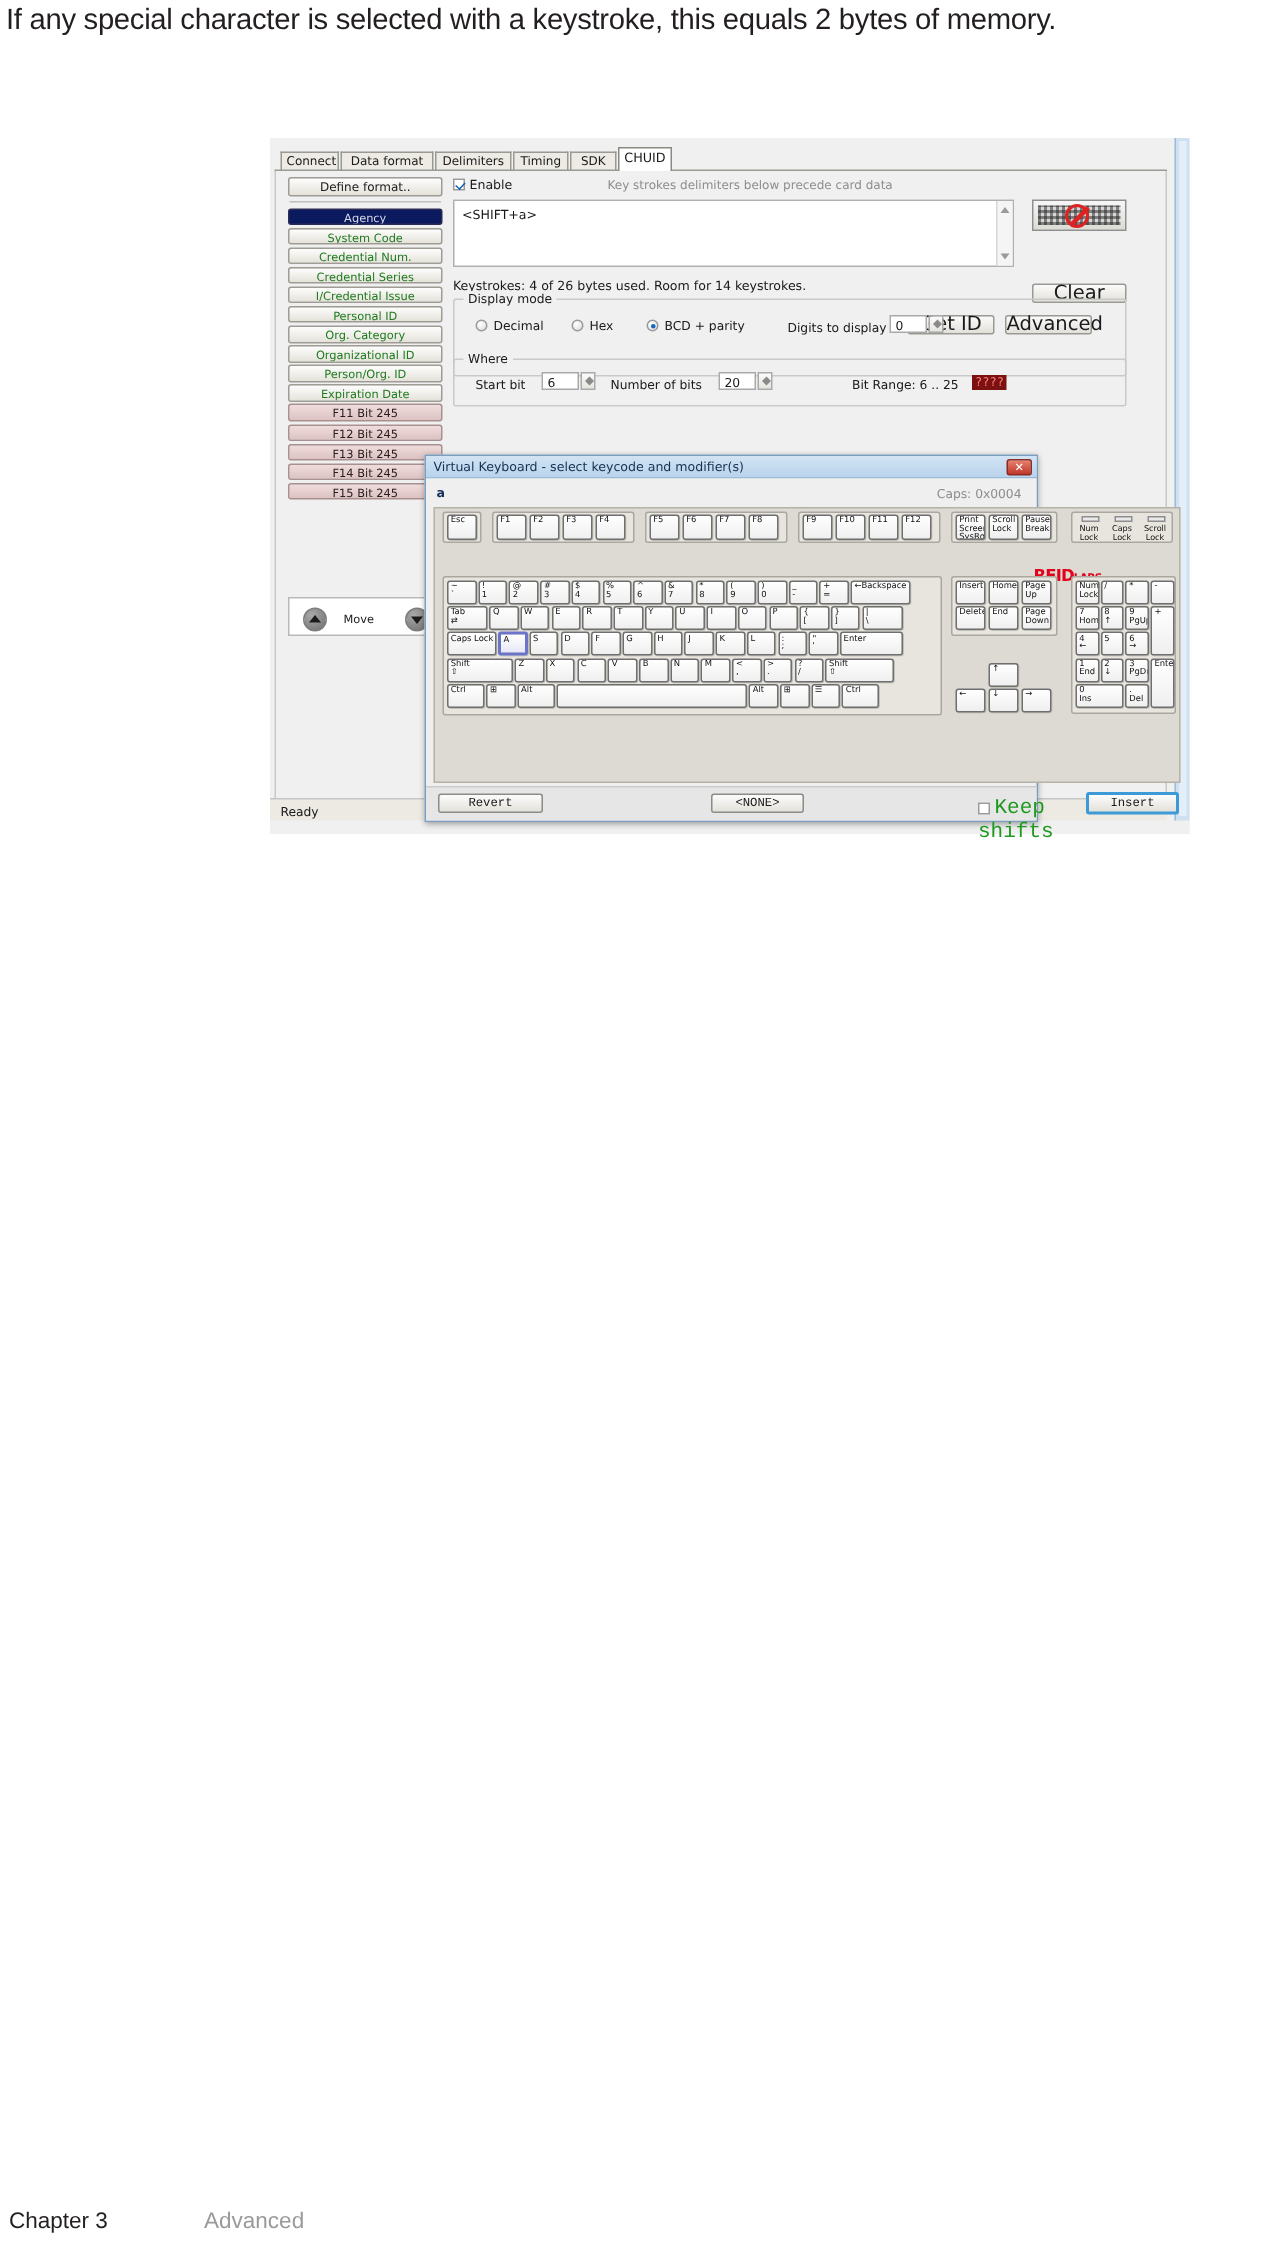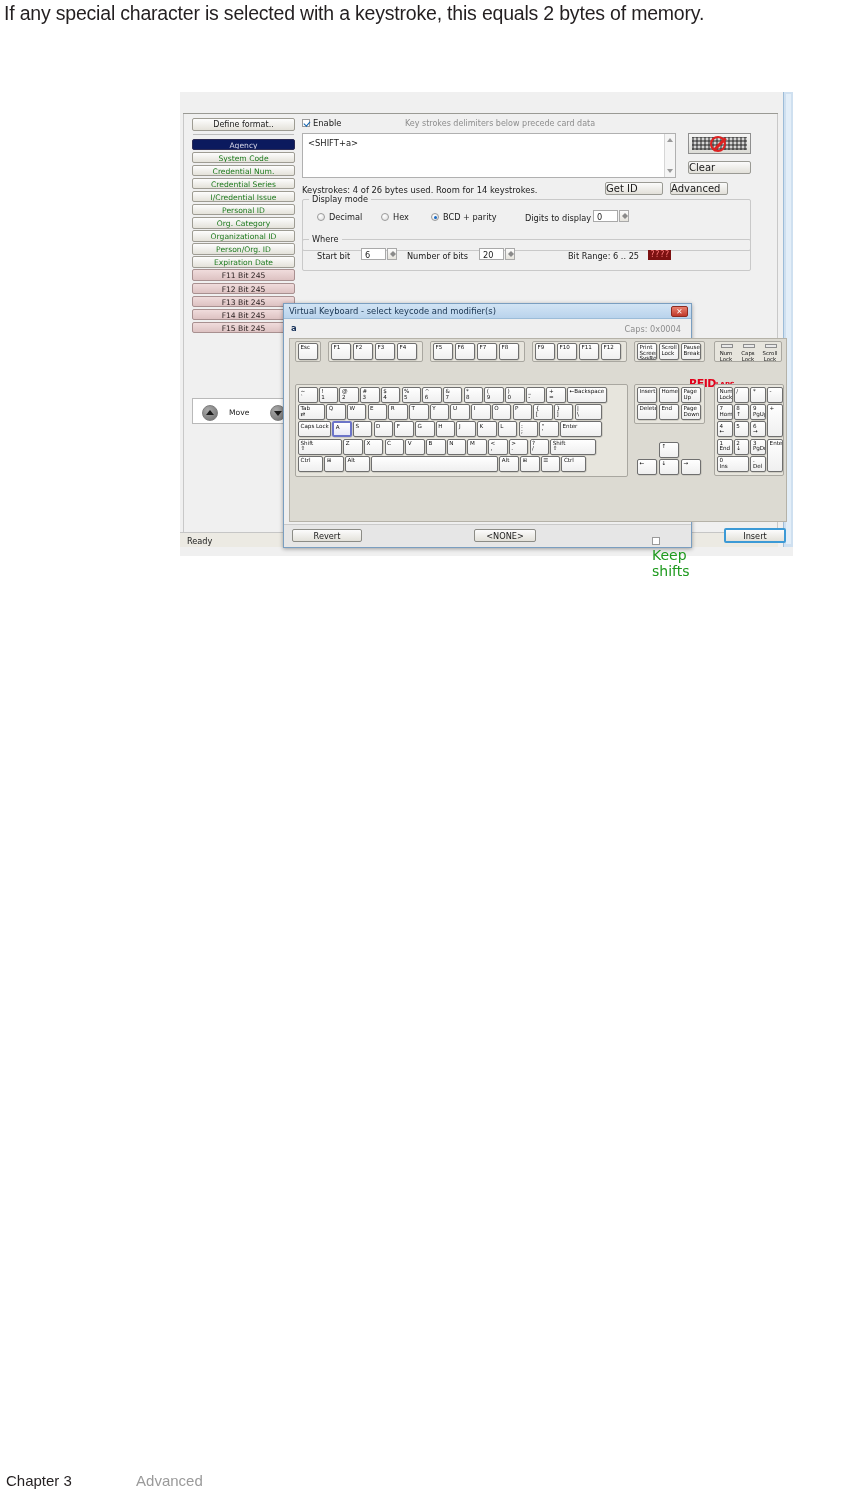--- a/index.html
+++ b/index.html
@@ -90,23 +90,23 @@
   .vsb .dn{bottom:4px;border-top:4px solid #9a9a9a;}
 
   .kbicon{position:absolute;left:386px;top:16px;width:63px;height:21px;background:linear-gradient(#f6f6f6,#dcdcd6);border:1px solid #8f8f8f;box-sizing:border-box;}
   .kbicon .grid{position:absolute;left:3px;top:3px;right:3px;bottom:3px;
      background:repeating-linear-gradient(90deg,#777 0 2px,#e8e8e8 2px 4px),repeating-linear-gradient(0deg,#777 0 2px,#e8e8e8 2px 4px);
      background-blend-mode:multiply;opacity:.85;}
   .kbicon .no{position:absolute;left:21px;top:2px;width:16px;height:16px;border:2.6px solid #d22;border-radius:50%;box-sizing:border-box;}
   .kbicon .no:after{content:"";position:absolute;left:-1px;top:5px;width:17px;height:2.6px;background:#d22;transform:rotate(-45deg);}
 
   .sbtn{
-    position:absolute;height:13px;line-height:12px;text-align:left;
+    position:absolute;height:13px;line-height:12px;text-align:center;
     background:linear-gradient(#fbfbfb,#e2e0d9);border:1px solid #9a9a94;border-radius:2px;
-    font-size:10px;color:#1a1a1a;box-sizing:border-box;white-space:nowrap;
+    font-size:13px;color:#1a1a1a;box-sizing:border-box;white-space:nowrap;margin-top:28px;
   }
   .clearbtn{left:386px;top:44px;width:63px;}
   .ksline{position:absolute;left:0;top:68px;font-size:8.4px;color:#1a1a1a;white-space:nowrap;}
   .getid{left:303px;top:65px;width:58px;}
   .advanced{left:368px;top:65px;width:58px;}
 
   .group{position:absolute;border:1px solid #c9c9c9;border-radius:2px;box-sizing:border-box;}
   .group>.cap{position:absolute;left:6px;top:-6px;background:#f0f0f0;padding:0 3px;font-size:8.2px;color:#1a1a1a;}
   .g-display{left:0;top:82px;width:449px;height:52px;}
   .g-where{left:0;top:122px;width:449px;height:32px;}
@@ -130,21 +130,21 @@
     background:#efefef;border:1px solid #7a9ec0;box-sizing:border-box;
     box-shadow:0 1px 4px rgba(0,0,0,.35);
   }
   .vk-title{position:absolute;left:0;top:0;right:0;height:14px;background:linear-gradient(#d2e4f4,#b9d3ec);border-bottom:1px solid #9bbcd8;}
   .vk-title .t{position:absolute;left:5px;top:2px;font-size:8.4px;color:#16324f;white-space:nowrap;}
   .vk-close{position:absolute;right:3px;top:1.5px;width:17px;height:11px;background:linear-gradient(#e8806e,#c0392b);border:1px solid #8d2b20;border-radius:2px;color:#fff;font-size:7.5px;line-height:10px;text-align:center;box-sizing:border-box;}
   .vk-head{position:absolute;left:0;top:15px;right:0;height:20px;background:#efefef;}
   .vk-head .ch{position:absolute;left:7px;top:4px;font-size:8.4px;color:#17325a;font-weight:bold;}
   .vk-head .code{position:absolute;right:10px;top:5px;font-size:8.2px;color:#8d8d8d;}
   .vk-body{position:absolute;left:5px;top:34px;width:498px;height:184px;background:#dcdad2;border:1px solid #b5b2a8;box-sizing:border-box;}
-  .vk-foot{position:absolute;left:0;right:0;bottom:0;height:22px;background:#e6e6e6;border-top:1px solid #cacaca;}
+  .vk-foot{position:absolute;left:0;right:0;bottom:0;height:22px;background:#e6e6e6;border-top:1px solid #cacaca;font-family:Liberation Mono, monospace;}
 
   .key{
     position:absolute;background:linear-gradient(#ffffff,#efefef);
     border:1px solid #6f6f6f;border-radius:2px;box-sizing:border-box;
     font-size:5.6px;color:#111;line-height:1;overflow:hidden;
     box-shadow:0.5px 0.5px 0 #b7b5ac;
   }
   .key span{position:absolute;left:1.5px;top:1.2px;white-space:pre-line;}
   .key.sel{border:2px solid #6b74c8;background:linear-gradient(#ffffff,#e7e8f7);}
   .kgroup{position:absolute;border:1px solid #a9a7a0;border-radius:2px;background:#e7e5dd;box-sizing:border-box;}
@@ -172,20 +172,28 @@
   <span class="sect">Advanced</span>
 </div>
 
 <div class="shot">
   <div class="shot-inner">
 
     <div class="right-band">
       <div class="right-band-in"></div>
     </div>
 
+    <div class="tabstrip" id="tabstrip">
+        <div class="tab" style="left: 4px; width: 39px;">Connect</div>
+        <div class="tab" style="left: 44px; width: 62px;">Data format</div>
+        <div class="tab" style="left: 107px; width: 51px;">Delimiters</div>
+        <div class="tab" style="left: 159px; width: 37px;">Timing</div>
+        <div class="tab" style="left: 197px; width: 31px;">SDK</div>
+        <div class="tab active" style="left: 229px; width: 36px;">CHUID</div>
+      </div>
     <div class="tabline"></div>
 
     <div class="panel">
 
       <div class="leftcol">
         <div class="btn3d define">Define format..</div>
         <div class="sep"></div>
         <div id="fieldbtns">
             <div class="btn3d sel">Agency</div>
             <div class="btn3d green">System Code</div>

